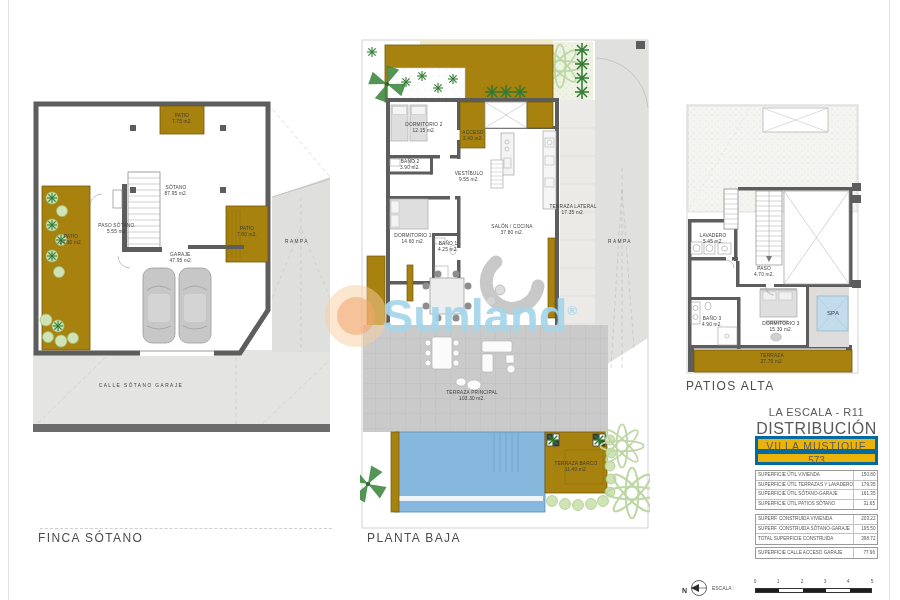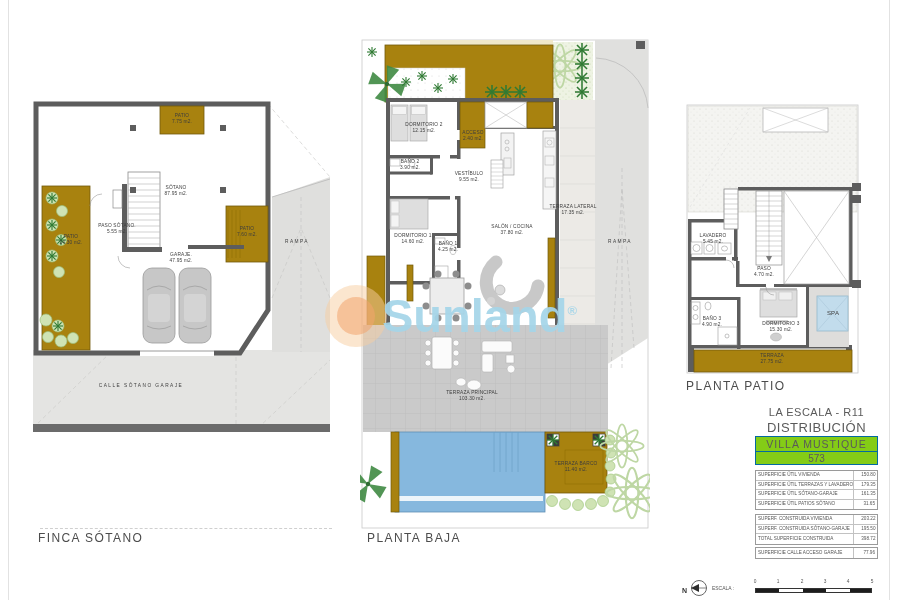--- a/index.html
+++ b/index.html
@@ -10,21 +10,21 @@
   svg{position:absolute;display:block}
   
   .rl{position:absolute;z-index:10;transform:translate(-50%,-50%) scale(.6);
       font-size:8px;line-height:1.3;text-align:center;white-space:nowrap;
       color:#3d3d3d;letter-spacing:.3px;pointer-events:none}
   .rl span{display:block}
   .rl.sp2{letter-spacing:2.4px}
   .plan-title{position:absolute;z-index:10;font-size:12px;letter-spacing:1.4px;color:#4c4c4c}
   
   .tb-text{position:absolute;width:123px;text-align:center;color:#5a5a5a}
-  .tbox{position:absolute;width:123px;border:1px solid #0369a1;text-align:center;color:#5a5a5a;background:#84cc16}
+  .tbox{position:absolute;width:123px;border:3px solid #0369a1;text-align:center;color:#5a5a5a;background:#eab308}
   .ttable{position:absolute;width:123px;border:1px solid #9a9a9a;background:#fff}
   .trow{position:relative;height:9.5px;border-bottom:1px solid #c2c2c2}
   .trow:last-child{border-bottom:none}
   .tlab{position:absolute;left:2px;top:50%;transform:translateY(-50%) scale(.58);
         transform-origin:left center;font-size:8px;white-space:nowrap;color:#555}
   .tval{position:absolute;right:0;top:0;width:24px;height:100%;border-left:1px solid #c2c2c2}
   .tval span{position:absolute;right:2px;top:50%;transform:translateY(-50%) scale(.58);
         transform-origin:right center;font-size:8px;color:#555;white-space:nowrap}
   
   .tick{position:absolute;top:0;transform:translateX(-50%) scale(.6);font-size:8px;color:#555}
@@ -633,24 +633,24 @@
   <div class="rl" style="left:833px;top:314px;transform:translate(-50%,-50%) scale(.75)">
       <span>SPA</span>
     </div>
   <div class="rl" style="left:772px;top:359px">
       <span>TERRAZA</span>
       <span>27.75 m2.</span>
     </div>
 
   <div class="plan-title" style="left:38px;top:531px">FINCA SÓTANO</div>
   <div class="plan-title" style="left:367px;top:531px">PLANTA BAJA</div>
-  <div class="plan-title" style="left:686px;top:379px">PLANTA PATIO</div>
+  <div class="plan-title" style="left:686px;top:379px">PATIOS ALTA</div>
 
   <div class="tb-text" style="left:755px;top:406px;font-size:11px;letter-spacing:.5px">LA ESCALA - R11</div>
-  <div class="tb-text" style="left:755px;top:420px;font-size:13px;letter-spacing:.5px">DISTRIBUCIÓN</div>
+  <div class="tb-text" style="left:755px;top:420px;font-size:16px;letter-spacing:.5px">DISTRIBUCIÓN</div>
   <div class="tbox" style="left:755px;top:436px;height:16px;font-size:10.5px;line-height:15px;letter-spacing:1px">VILLA MUSTIQUE</div>
   <div class="tbox" style="left:755px;top:451px;height:14px;font-size:10px;line-height:13px">573</div>
 
   <div class="ttable" style="left:755px;top:470px">
     <div class="trow">
         <span class="tlab">SUPERFICIE ÚTIL VIVIENDA</span>
         <div class="tval">
           <span>150.80</span>
         </div>
       </div>

